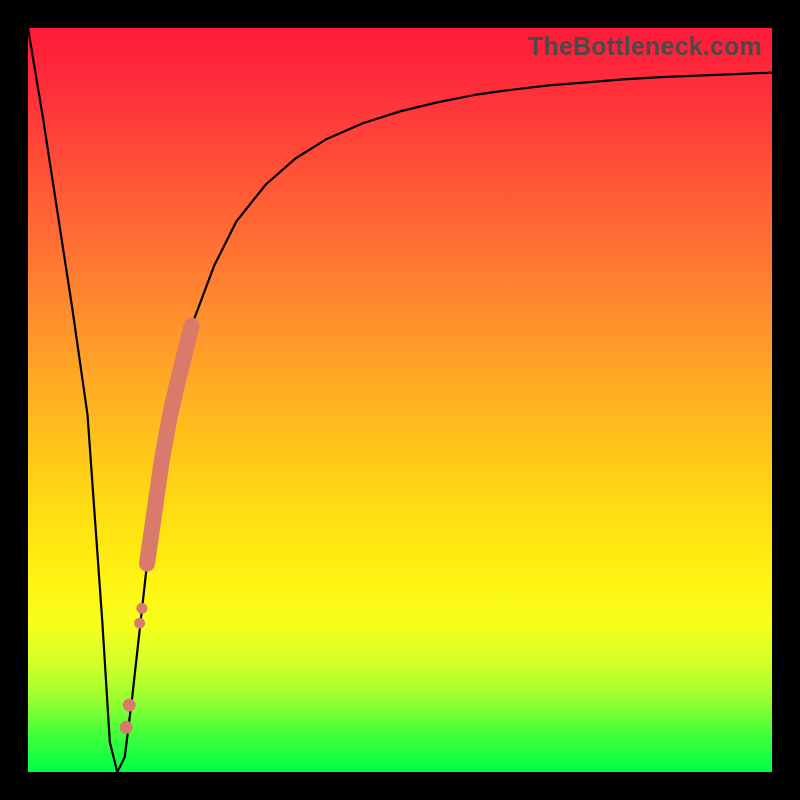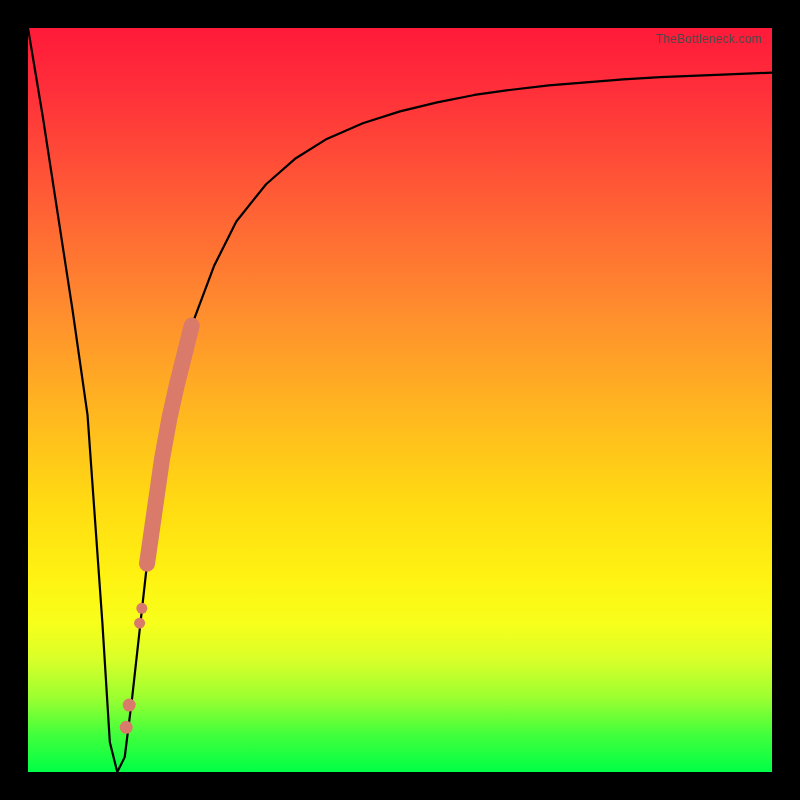--- a/index.html
+++ b/index.html
@@ -37,22 +37,22 @@
       #9cff30 90%,
       #41ff3c 95%,
       #00ff46 100%
     );
   }
   .attribution {
     position: absolute;
     top: 4px;
     right: 10px;
     color: #4a4a4a;
-    font-size: 12px;
-    font-weight: 400;
+    font-size: 25px;
+    font-weight: 700;
     letter-spacing: 0.2px;
     user-select: none;
   }
   svg.curve {
     position: absolute;
     inset: 0;
     width: 100%;
     height: 100%;
   }
 </style>

